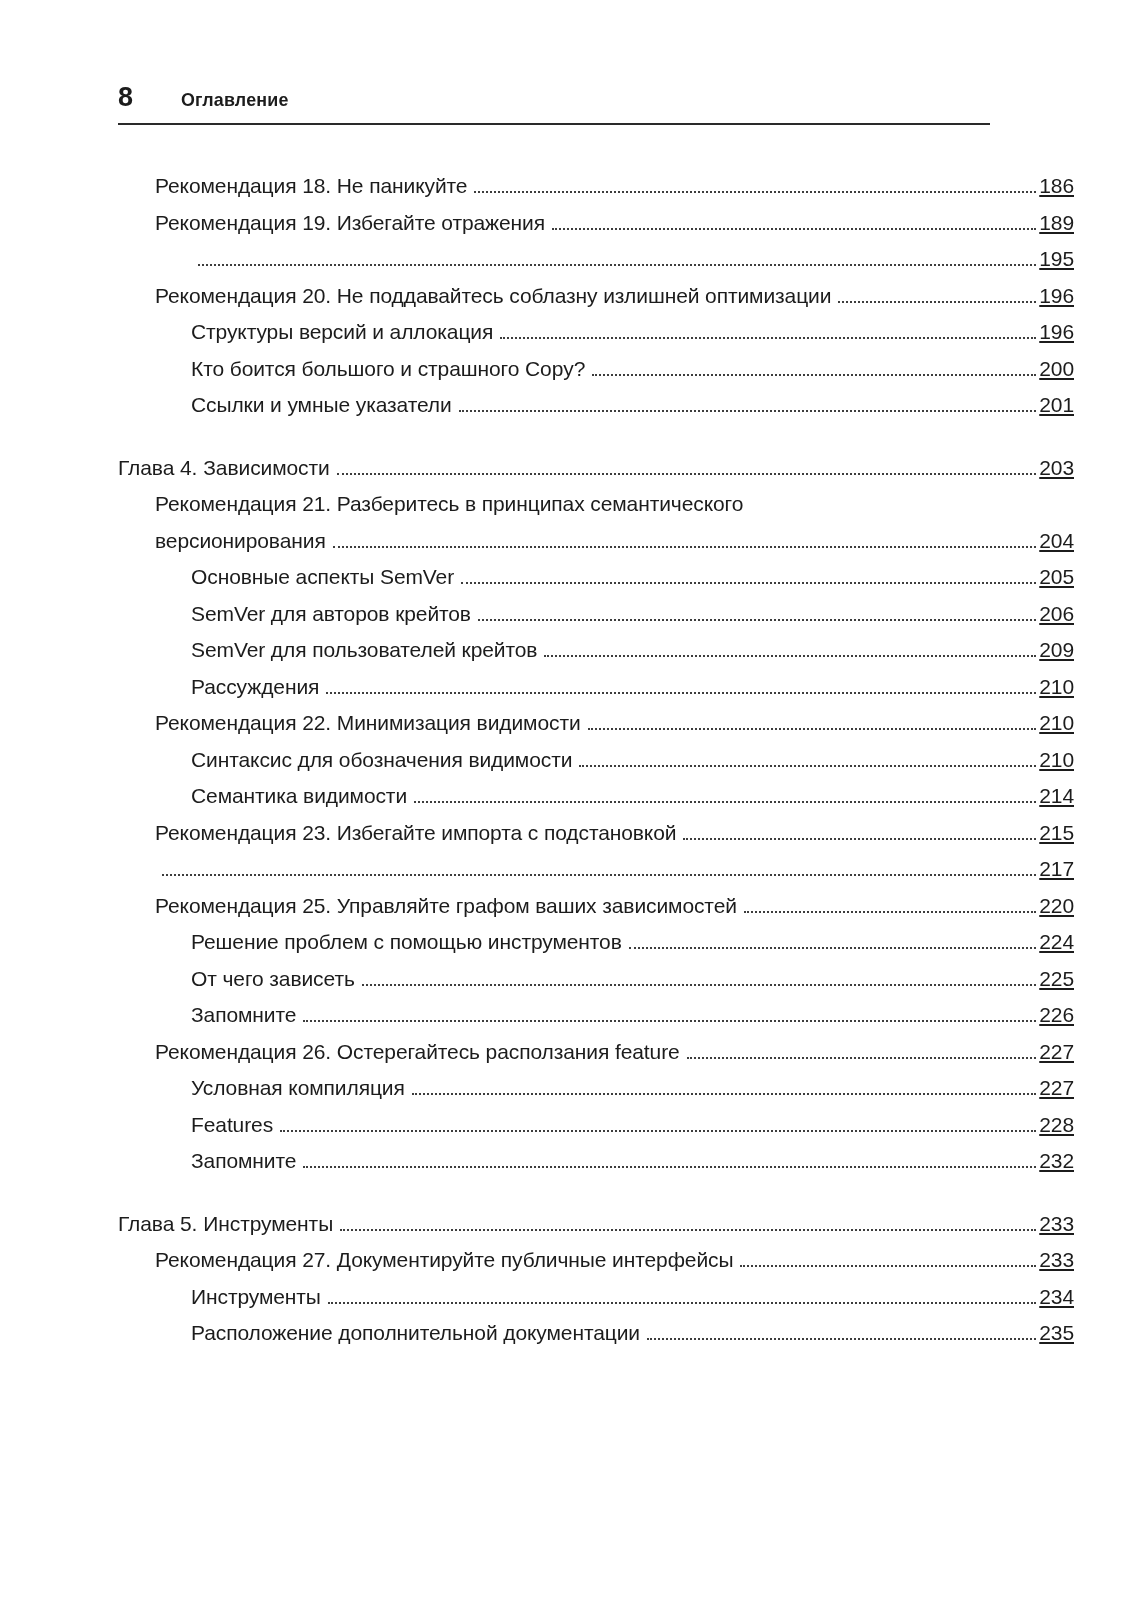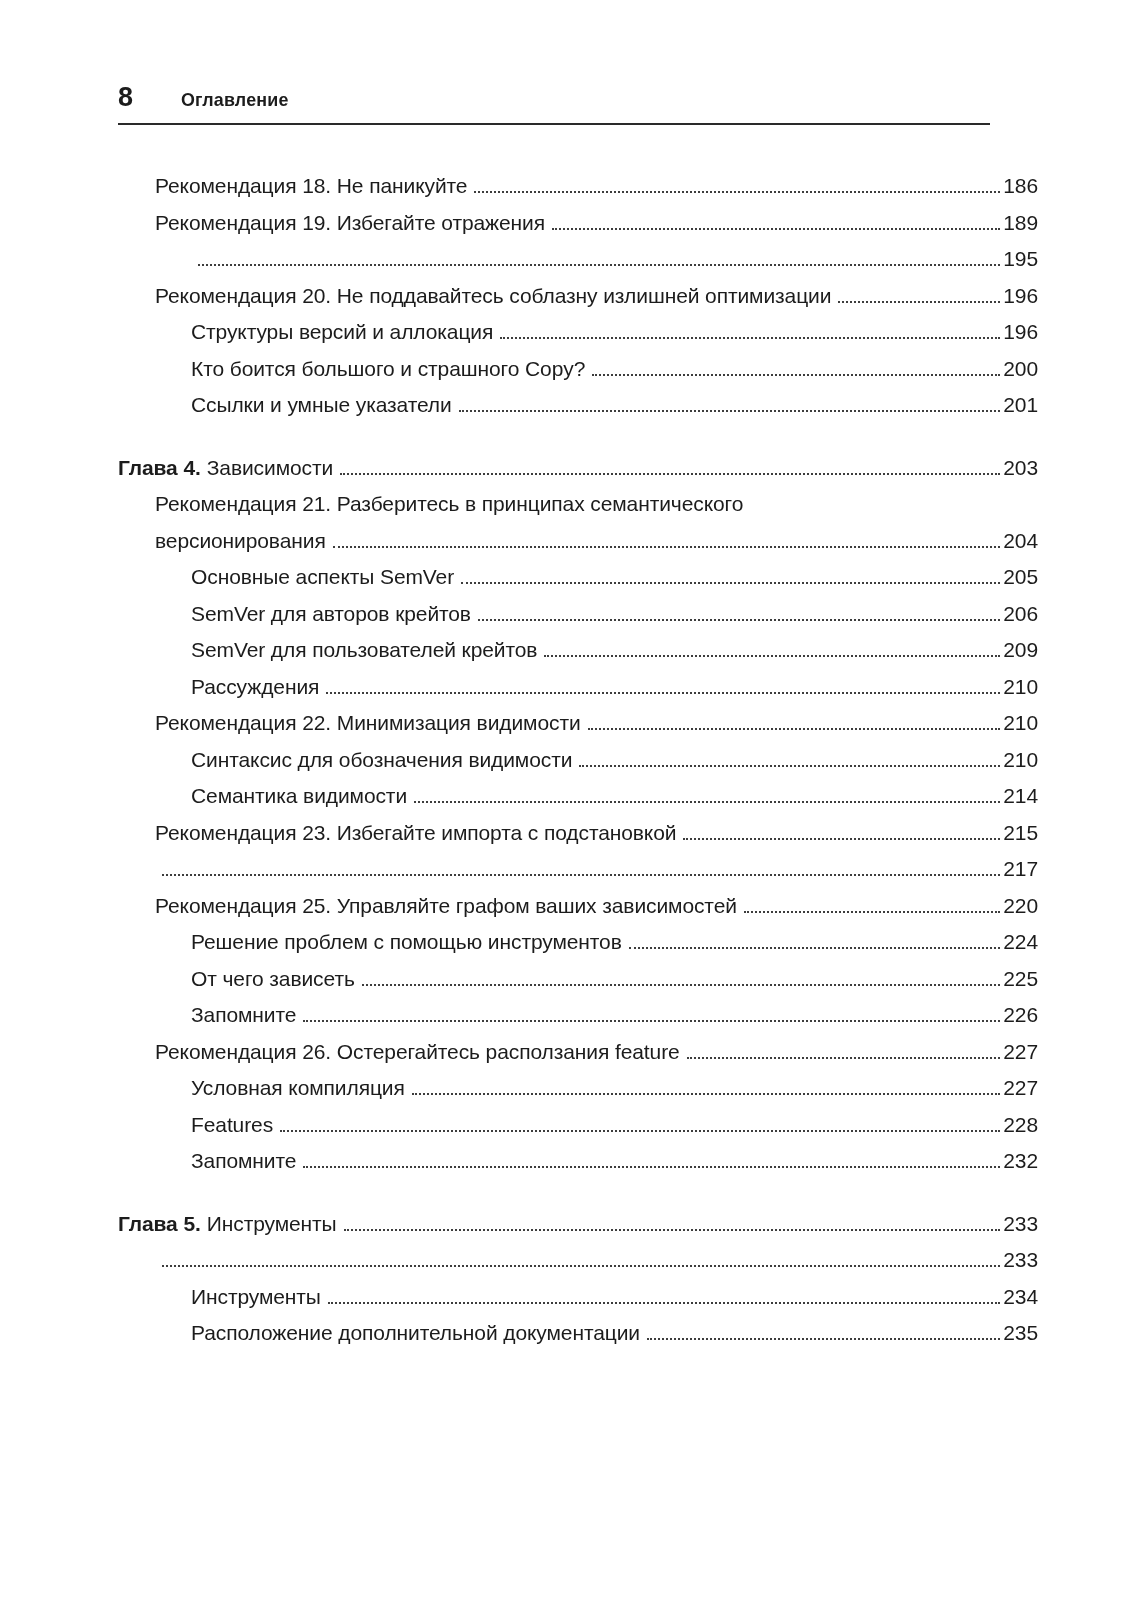--- a/index.html
+++ b/index.html
@@ -43,44 +43,44 @@
     transform-origin: left bottom;
     letter-spacing: 0.2px;
   }
   .head-rule {
     margin-top: 10px;
     height: 0;
     border-bottom: 2px solid var(--rule-color);
   }
   
   .toc {
-    padding: 43px 100px 0 118px;
+    padding: 43px 64px 0 118px;
   }
   .toc-entry {
     font-size: 21px;
     line-height: 36.5px;
     letter-spacing: -0.1px;
   }
   .toc-entry.level-chapter { margin-top: 26px; }
   .toc-entry.level-rec     { padding-left: 37px; }
   .toc-entry.level-sub     { padding-left: 73px; }
   .toc-line {
     display: flex;
     align-items: baseline;
     width: 100%;
   }
   .entry-text { white-space: nowrap; }
-  .chap-label { font-weight: 700; margin-right: 6px; }
+  .chap-label { font-weight: 400; margin-right: 6px; }
   .leader {
     flex: 1 1 auto;
     min-width: 16px;
     margin: 0 3px 5px 7px;
     border-bottom: 2px dotted var(--leader-color);
   }
-  .page-num { white-space: nowrap; }
+  .page-num { white-space: nowrap; text-decoration: underline; }
   .toc-text-only { white-space: nowrap; }
 </style>
 </head>
 <body>
 
 <div class="page">
 
   <div class="running-head">
     <div class="head-row">
       <span class="folio">8</span>
@@ -275,20 +275,21 @@
       <div class="toc-entry level-chapter">
         <div class="toc-line">
           <span class="chap-label">Глава 5.</span>
           <span class="entry-text">Инструменты</span>
           <span class="leader"></span>
           <span class="page-num">233</span>
         </div>
       </div>
       <div class="toc-entry level-rec">
         <div class="toc-line">
+          <span class="entry-text">Рекомендация 27. Документируйте публичные интерфейсы</span>
           <span class="leader"></span>
           <span class="page-num">233</span>
         </div>
       </div>
       <div class="toc-entry level-sub">
         <div class="toc-line">
           <span class="entry-text">Инструменты</span>
           <span class="leader"></span>
           <span class="page-num">234</span>
         </div>

